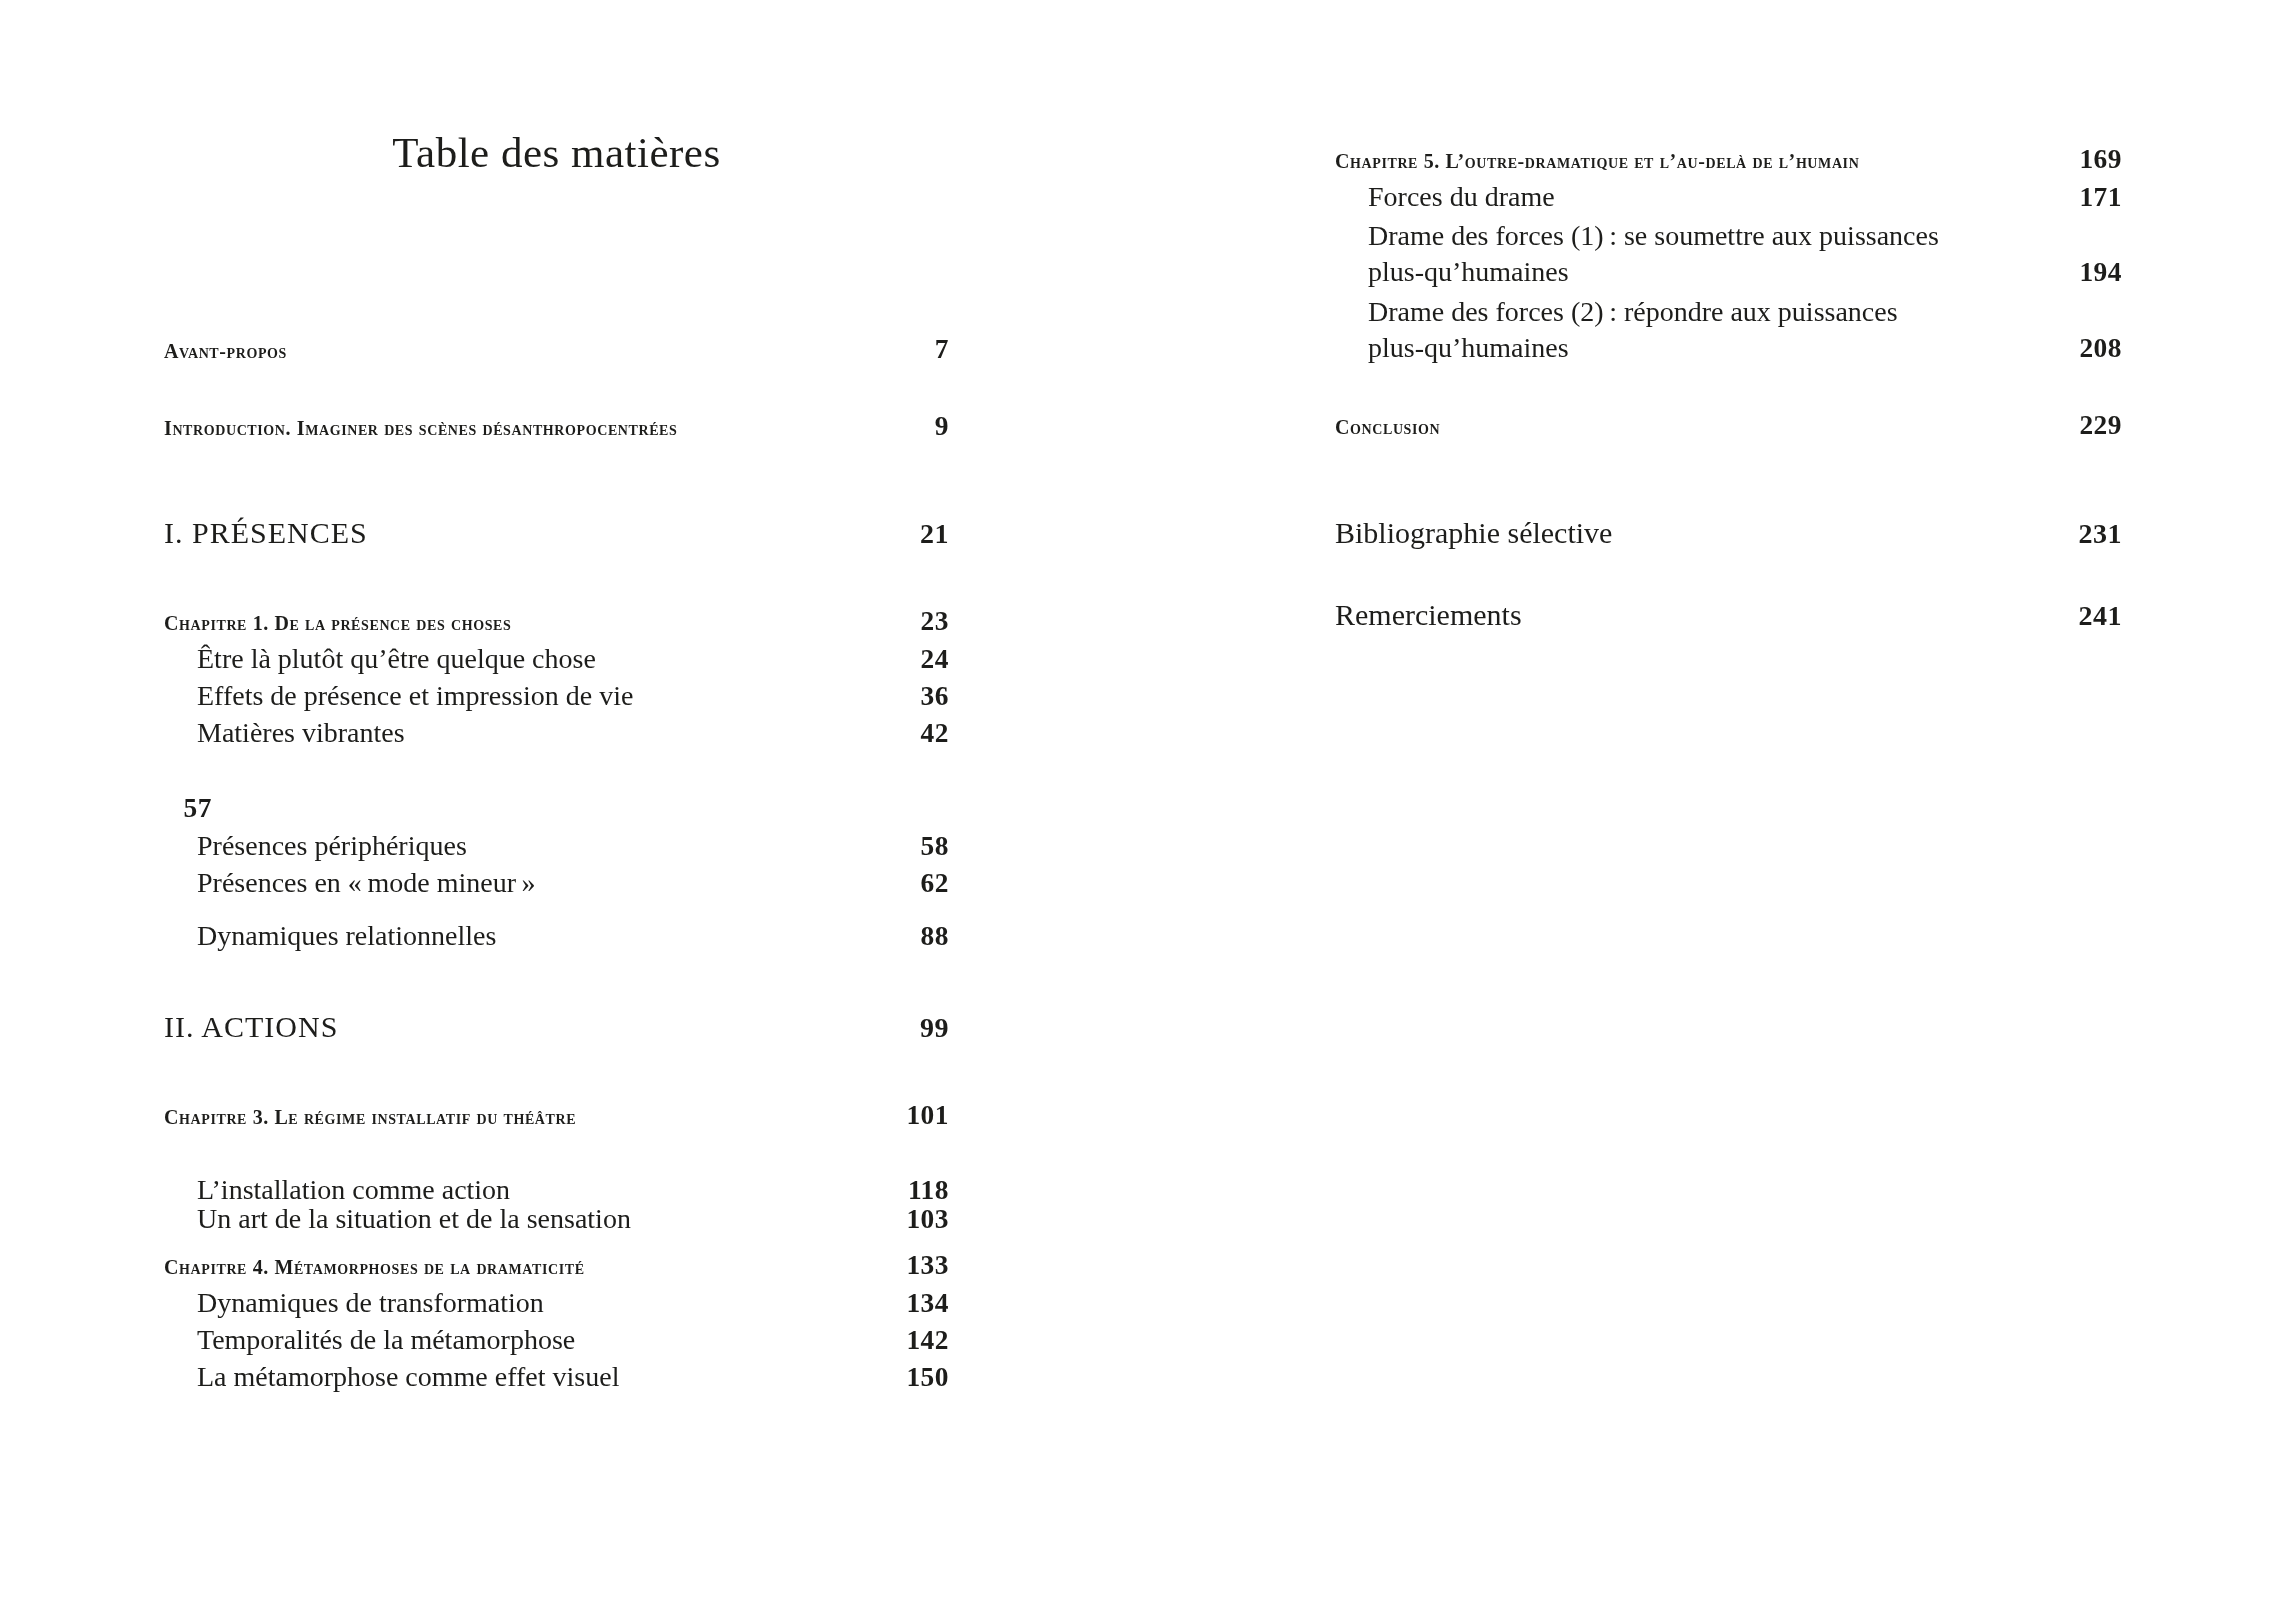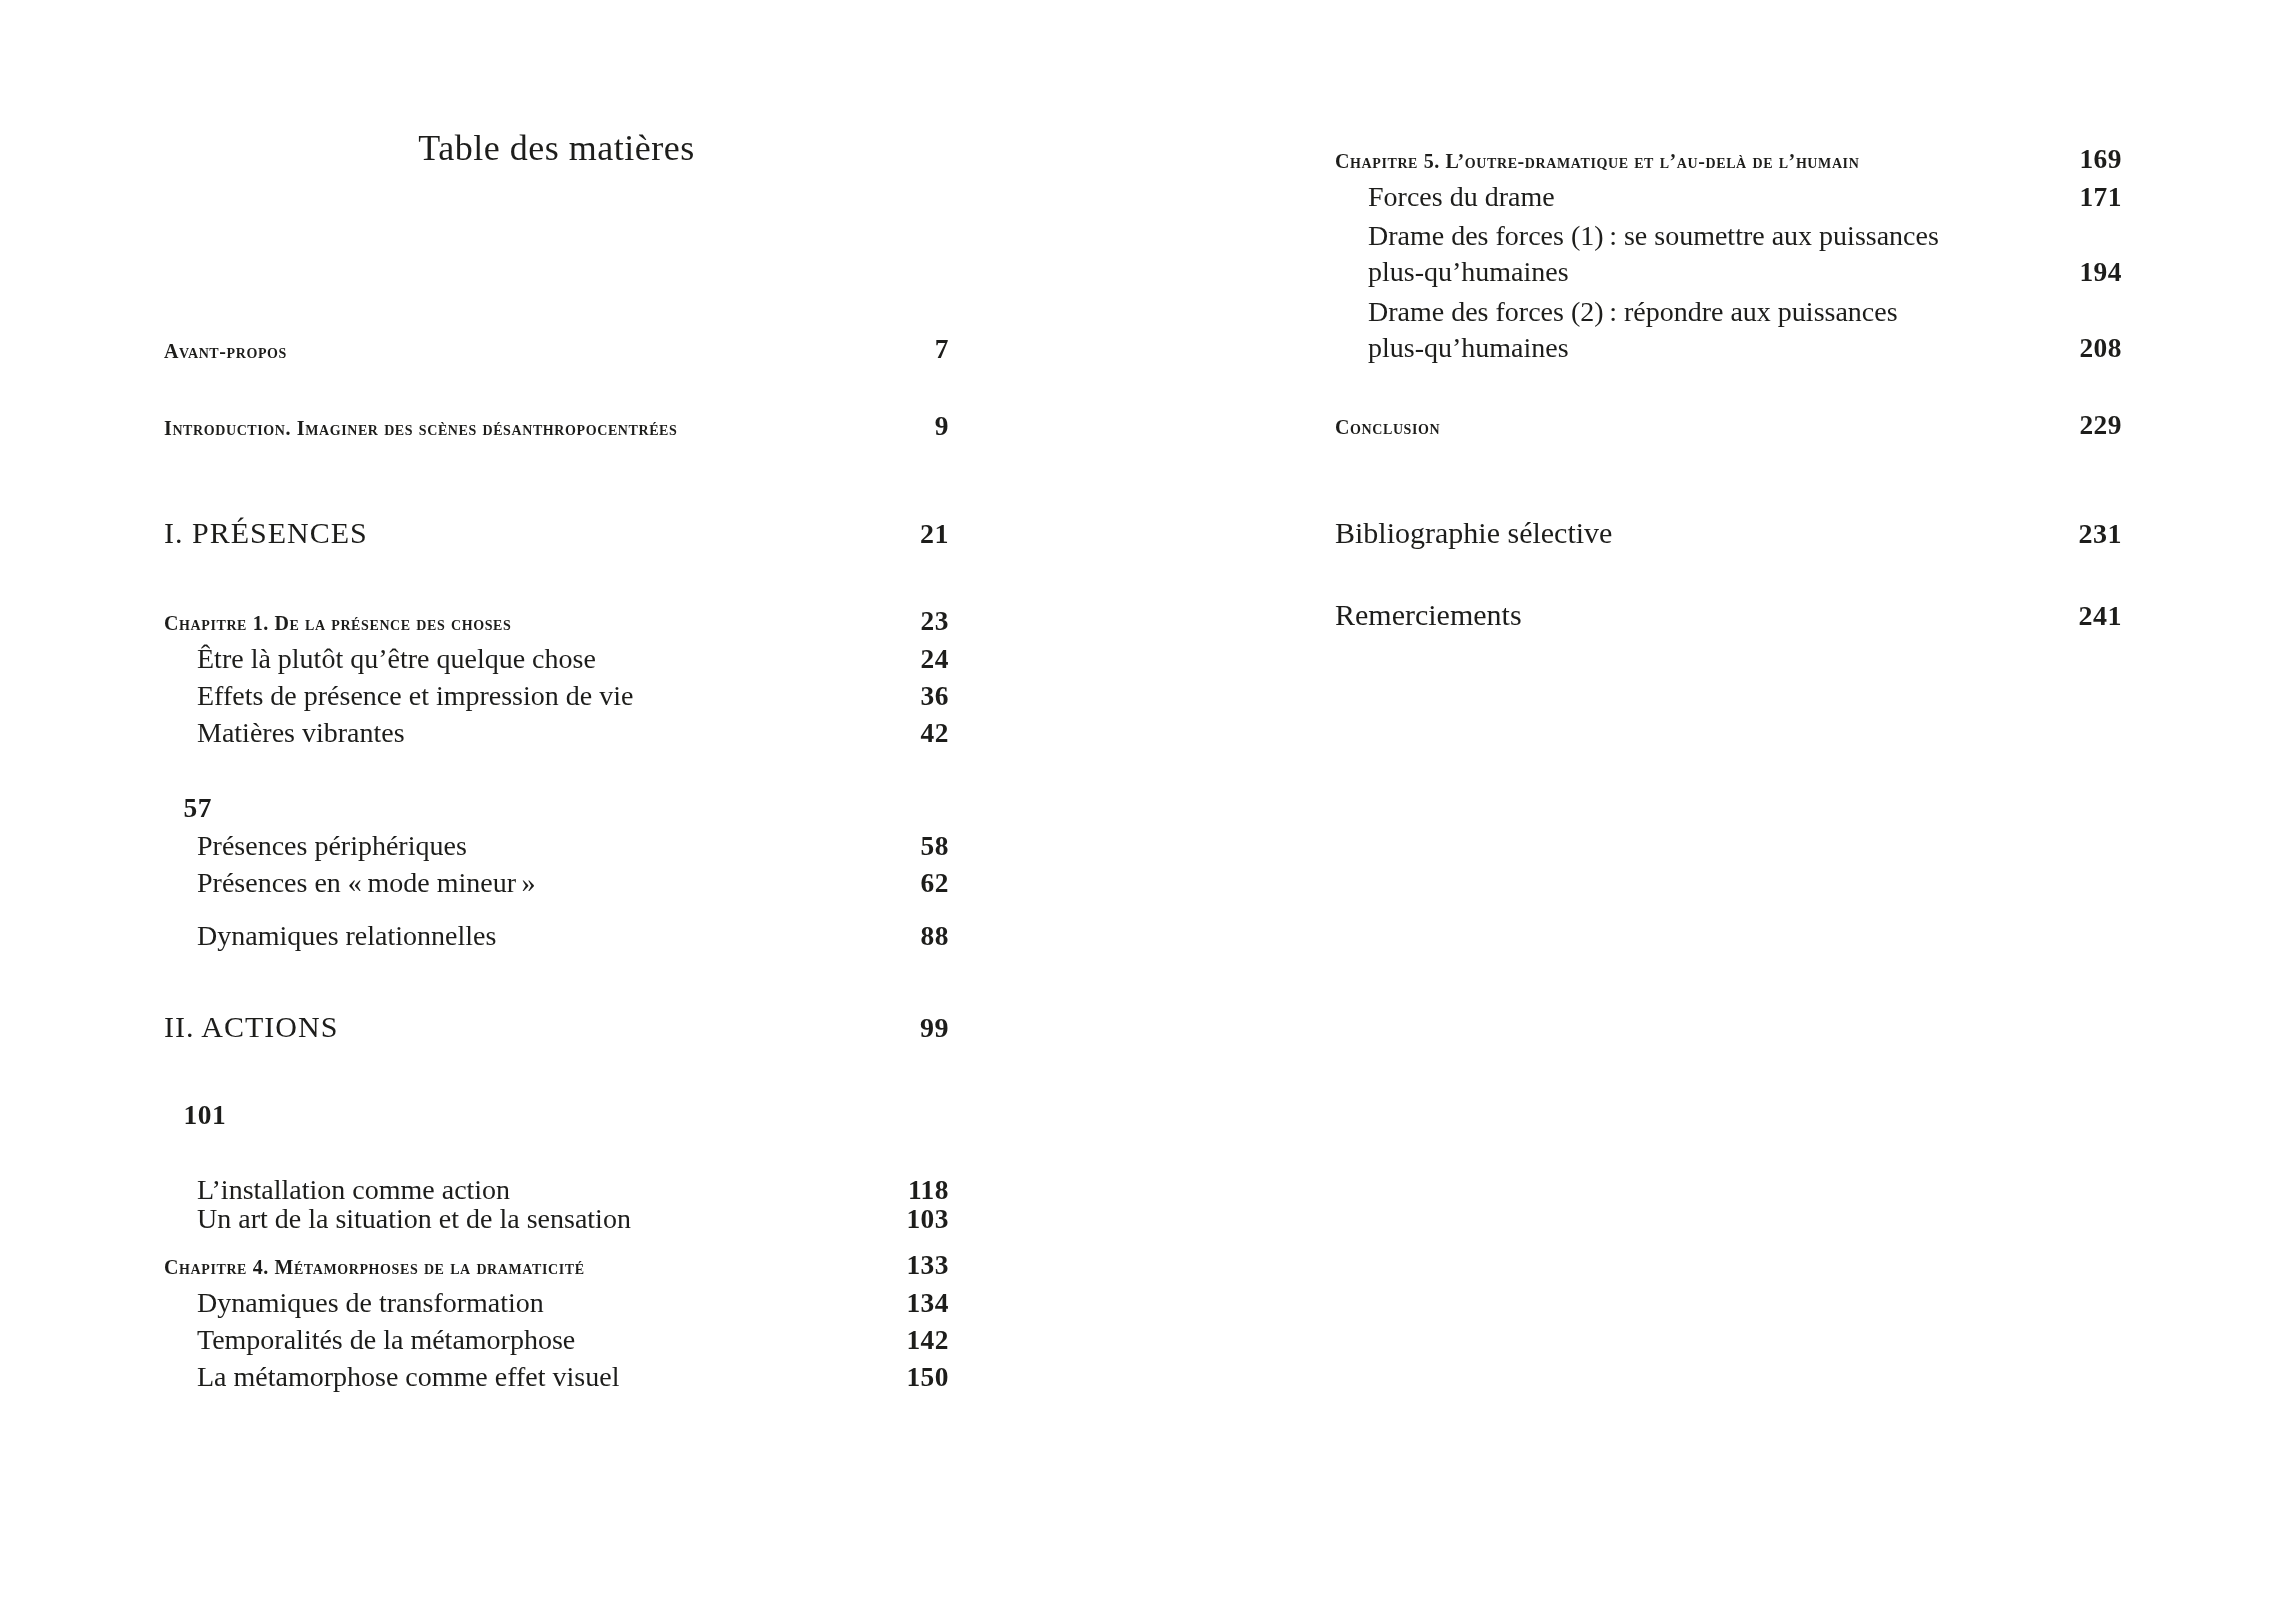--- a/index.html
+++ b/index.html
@@ -15,21 +15,21 @@
     font-family: "Liberation Serif", "DejaVu Serif", serif;
     color: #1d1d1b;
     overflow: hidden;
   }
   .page-title {
     position: absolute;
     top: 129px;
     left: 164px;
     width: 785px;
     text-align: center;
-    font-size: 36px;
+    font-size: 43px;
     line-height: 1.1;
     letter-spacing: 0.5px;
     white-space: nowrap;
   }
   .col {
     position: absolute;
     top: 0;
   }
   .col-left  { left: 164px;  width: 785px; }
   .col-right { left: 1335px; width: 787px; }
@@ -117,20 +117,21 @@
     </div>
     <div class="row lvl-sub" style="top:920px">
       <span class="label">Dynamiques relationnelles</span>
       <span class="pagenum">88</span>
     </div>
     <div class="row lvl-part" style="top:1010px">
       <span class="label">II. ACTIONS</span>
       <span class="pagenum">99</span>
     </div>
     <div class="row lvl-heading" style="top:1100px">
+      <span class="label">Chapitre 3. Le régime installatif du théâtre</span>
       <span class="pagenum">101</span>
     </div>
     <div class="row lvl-sub" style="top:1203px">
       <span class="label">Un art de la situation et de la sensation</span>
       <span class="pagenum">103</span>
     </div>
     <div class="row lvl-sub" style="top:1174px">
       <span class="label">L’installation comme action</span>
       <span class="pagenum">118</span>
     </div>

